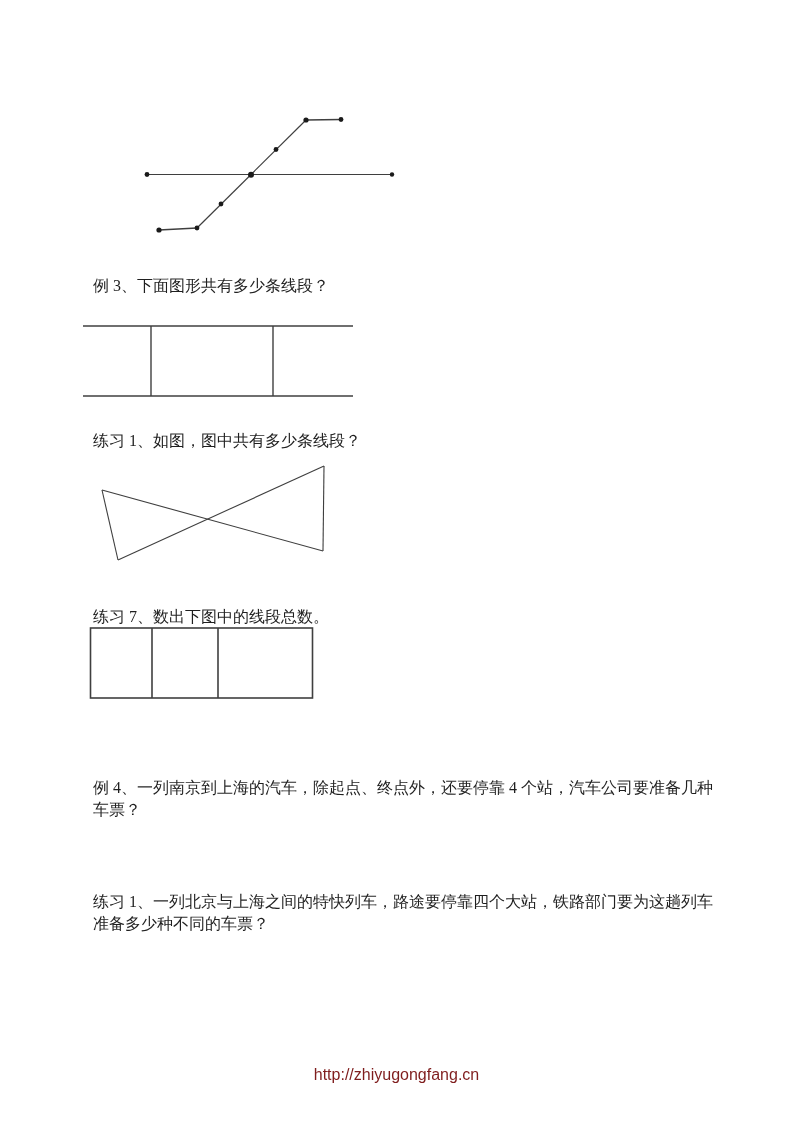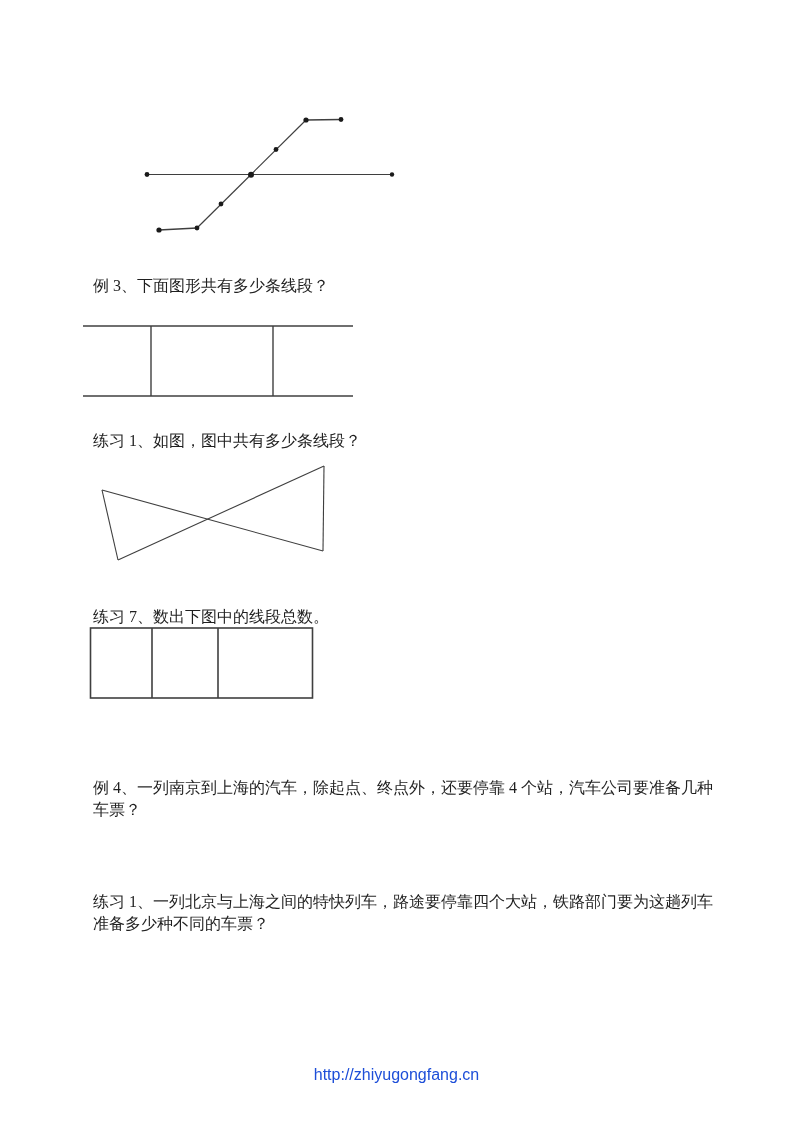--- a/index.html
+++ b/index.html
@@ -31,21 +31,21 @@
     white-space: normal;
     width: 622px;
     line-height: 22px;
   }
   .footer {
     position: absolute;
     left: 0;
     top: 1066px;
     width: 793px;
     text-align: center;
-    color: #1d4ed8;
+    color: #7f1d1d;
     font-family: "Liberation Sans", "DejaVu Sans", sans-serif;
     font-size: 16px;
   }
   svg line, svg path, svg rect {
     stroke: #3f3f3f;
     fill: none;
   }
   svg circle {
     fill: #1a1a1a;
     stroke: none;

